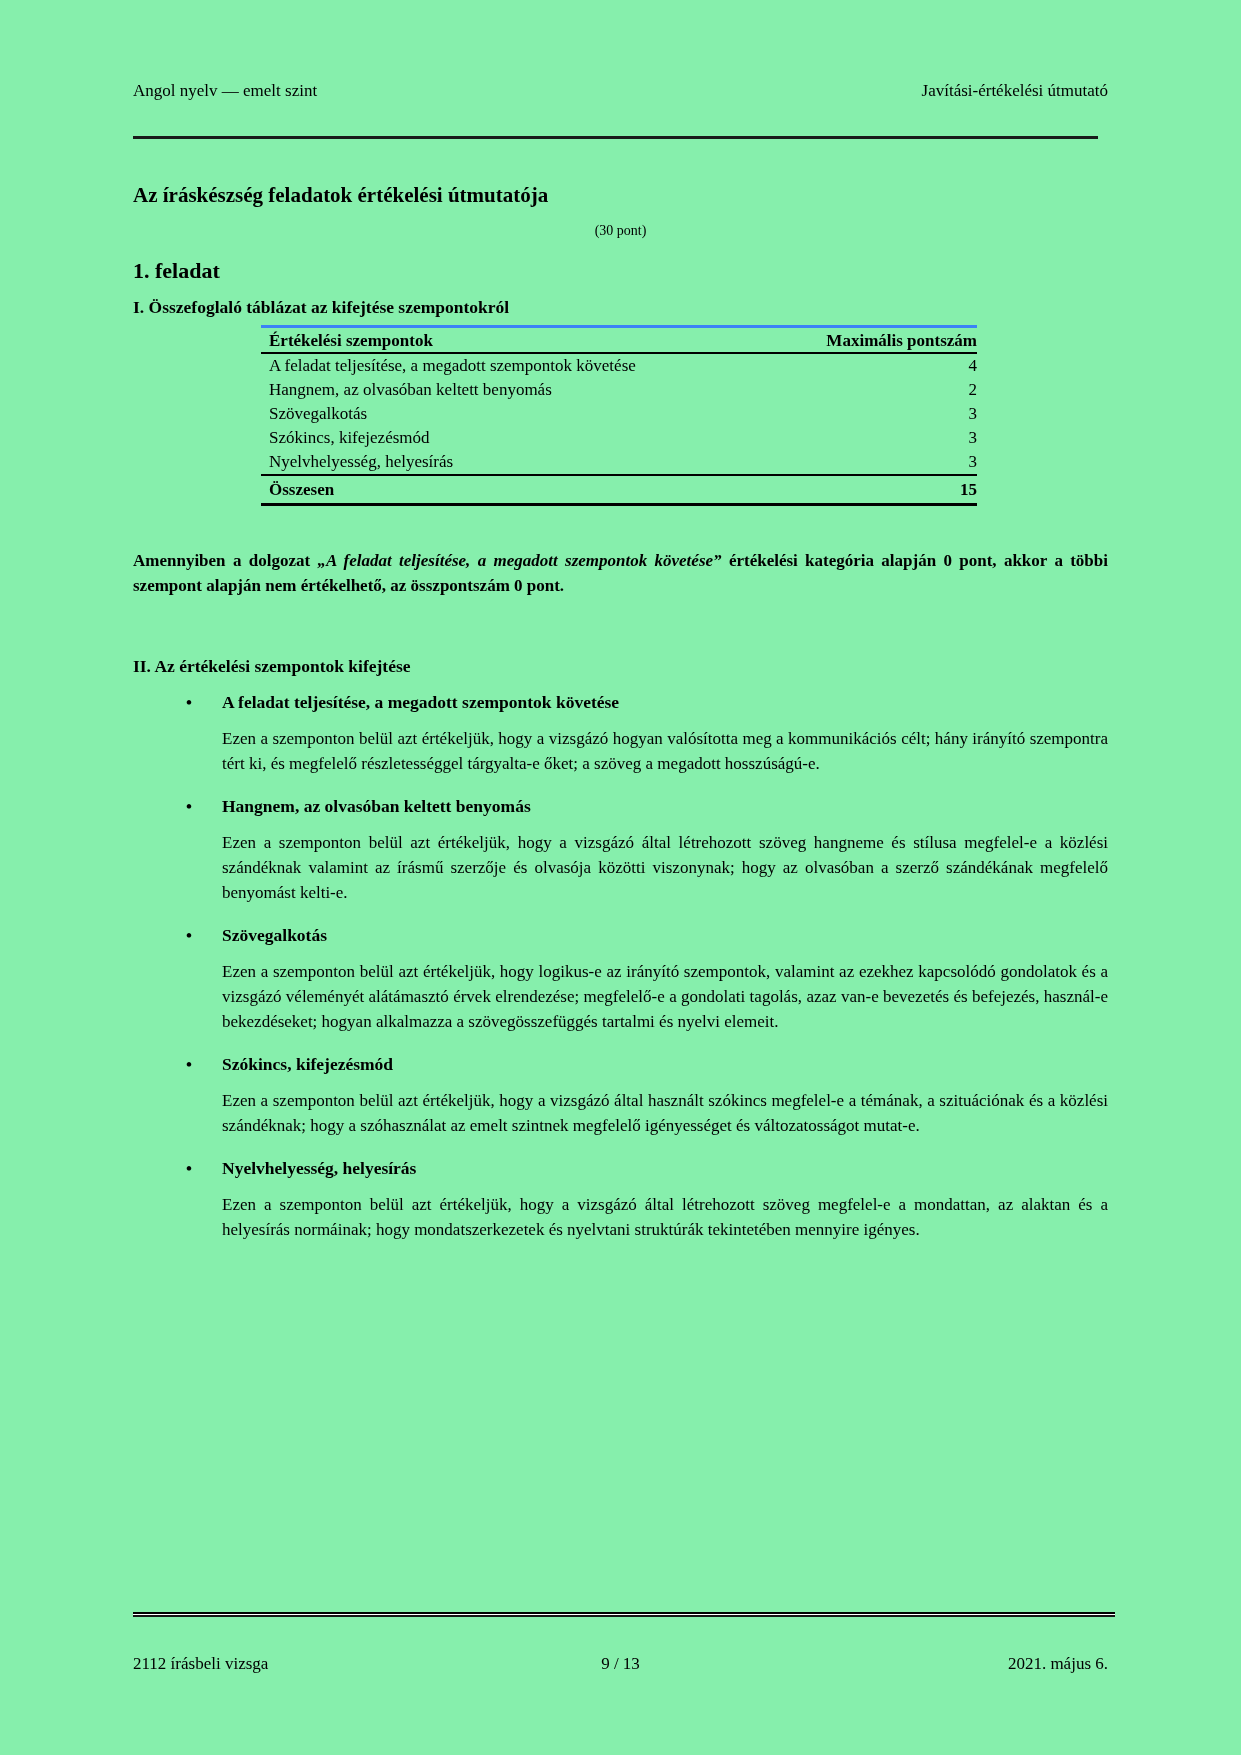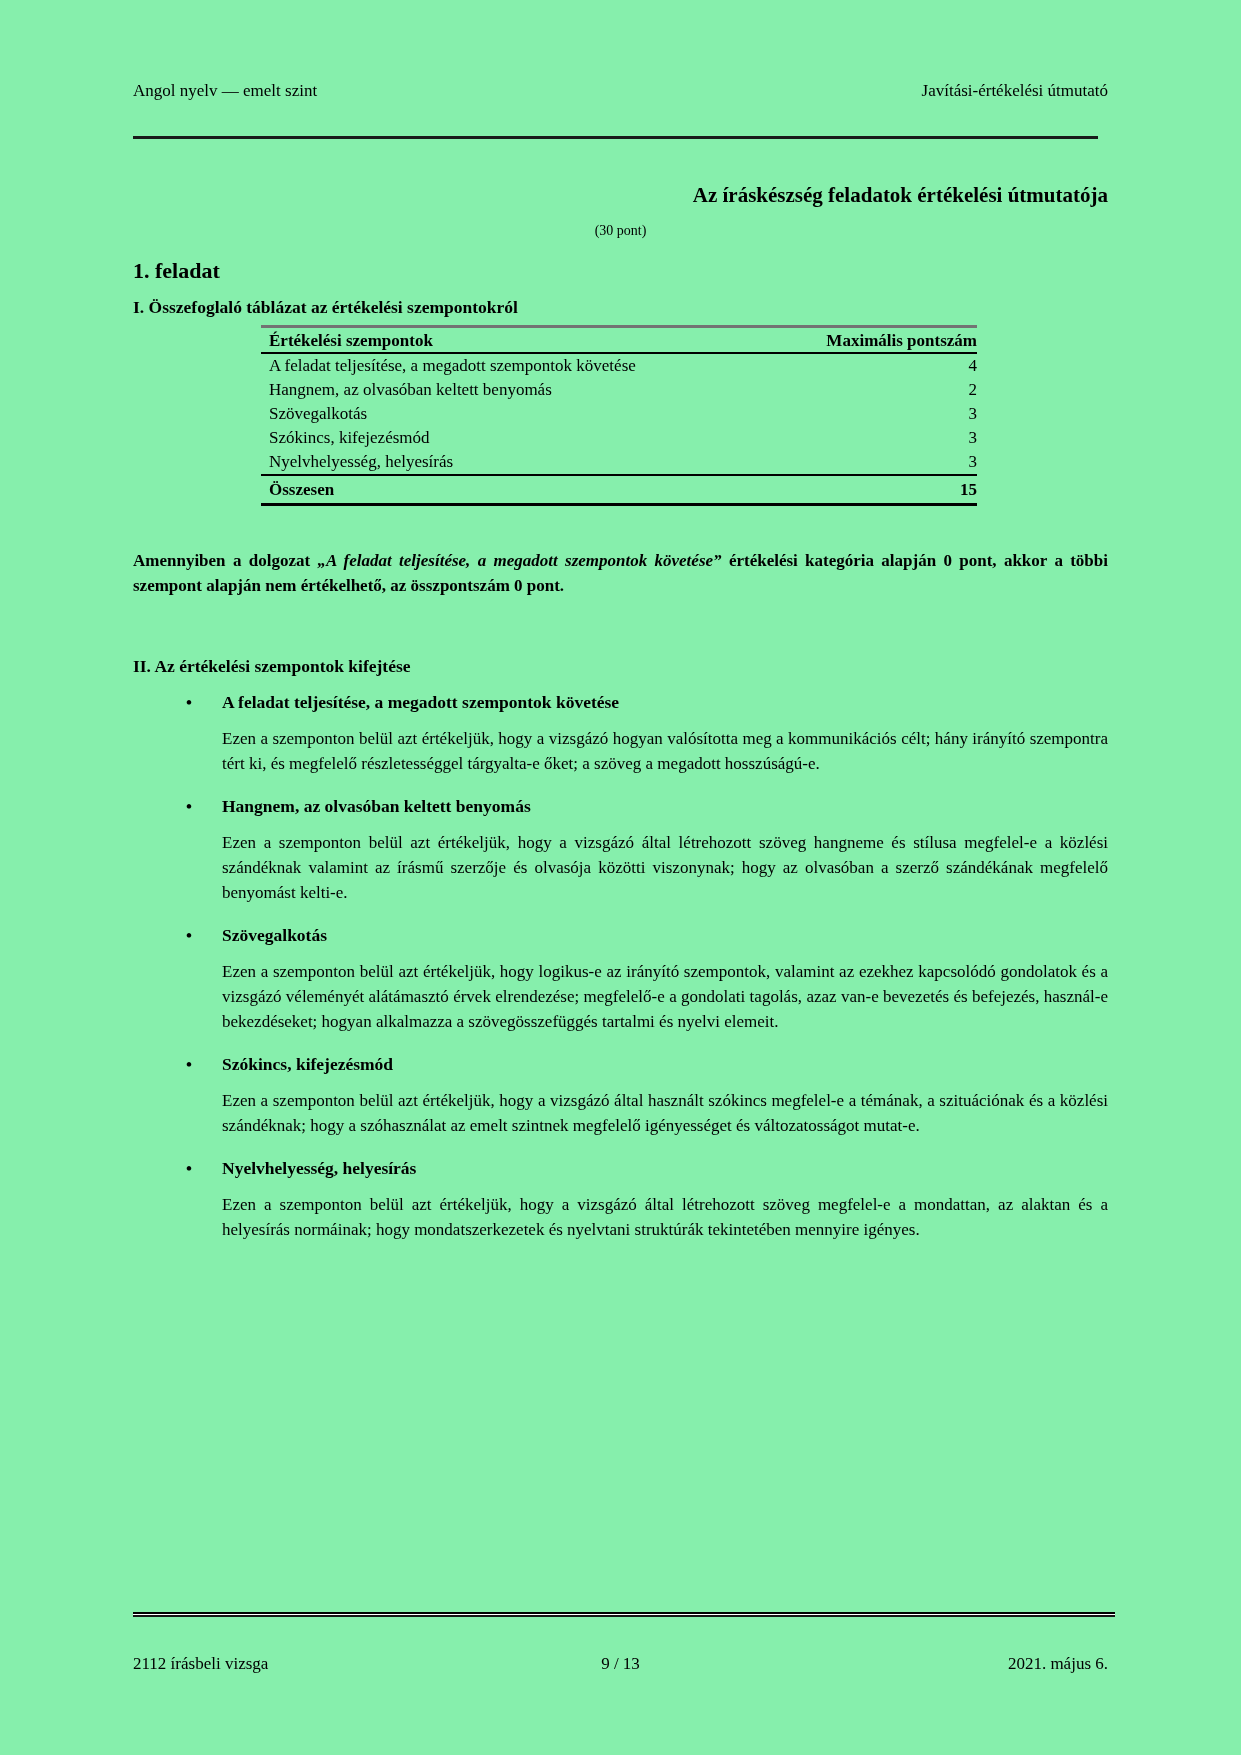--- a/index.html
+++ b/index.html
@@ -40,21 +40,21 @@
 
   
   .content {
     position: absolute;
     top: 0;
     left: 133px;
     width: 975px;
   }
   .doc-title {
     margin-top: 182px;
-    text-align: right;
+    text-align: left;
     font-size: 21px;
     line-height: 26px;
     font-weight: bold;
   }
   .doc-subtitle {
     margin-top: 11px;
     text-align: center;
     font-size: 14px;
     line-height: 24px;
   }
@@ -80,21 +80,21 @@
     font-size: 17px;
   }
   .criteria-table th, .criteria-table td {
     padding: 0;
     line-height: 24px;
     vertical-align: middle;
   }
   .criteria-table .label-col { text-align: left; padding-left: 8px; width: 482px; }
   .criteria-table .pts-col { text-align: right; }
   .criteria-table thead th { font-weight: bold; line-height: 23px; padding-top: 1px; }
-  .criteria-table { border-top: 3px solid #737373; border-bottom: 3px solid #000; }
+  .criteria-table { border-top: 3px solid #3b82f6; border-bottom: 3px solid #000; }
   .criteria-table thead tr { border-bottom: 2px solid #000; }
   .criteria-table tfoot tr { border-top: 2px solid #000; font-weight: bold; }
   .criteria-table tfoot td { line-height: 27px; }
 
   .note {
     margin: 42px 0 0 0;
     font-size: 17px;
     line-height: 25px;
     font-weight: bold;
     text-align: justify;
@@ -163,21 +163,21 @@
     <span>Angol nyelv — emelt szint</span>
     <span>Javítási-értékelési útmutató</span>
   </header>
   <div class="header-rule"></div>
 
   <main class="content">
 
     <div class="doc-title">Az íráskészség feladatok értékelési útmutatója</div>
     <div class="doc-subtitle">(30 pont)</div>
     <div class="task-heading">1. feladat</div>
-    <div class="sec-heading">I. Összefoglaló táblázat az értékelési szempontokról</div>
+    <div class="sec-heading">I. Összefoglaló táblázat az kifejtése szempontokról</div>
 
     <table class="criteria-table">
       <thead>
         <tr>
           <th class="label-col">Értékelési szempontok</th>
           <th class="pts-col">Maximális pontszám</th>
         </tr>
       </thead>
       <tbody>
         <tr>

